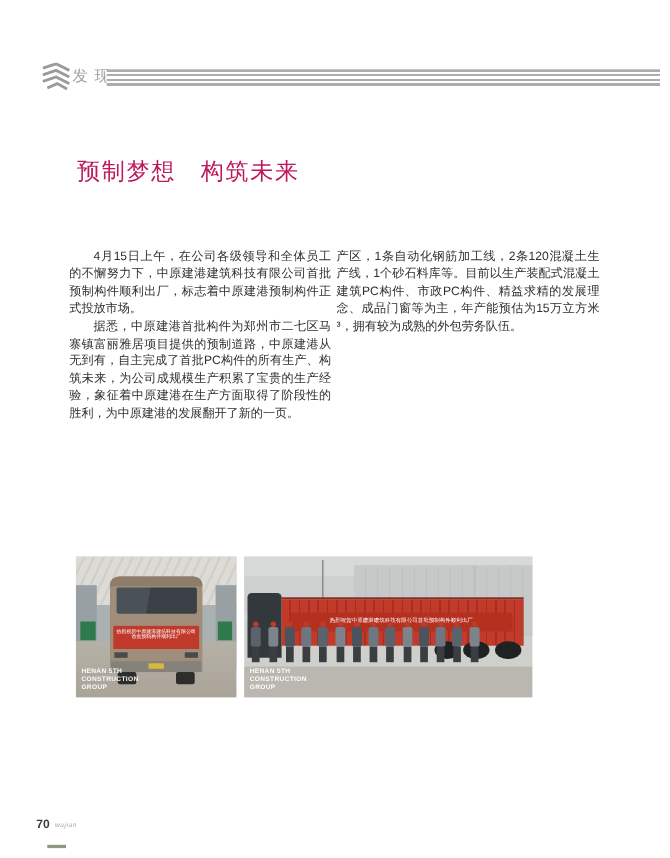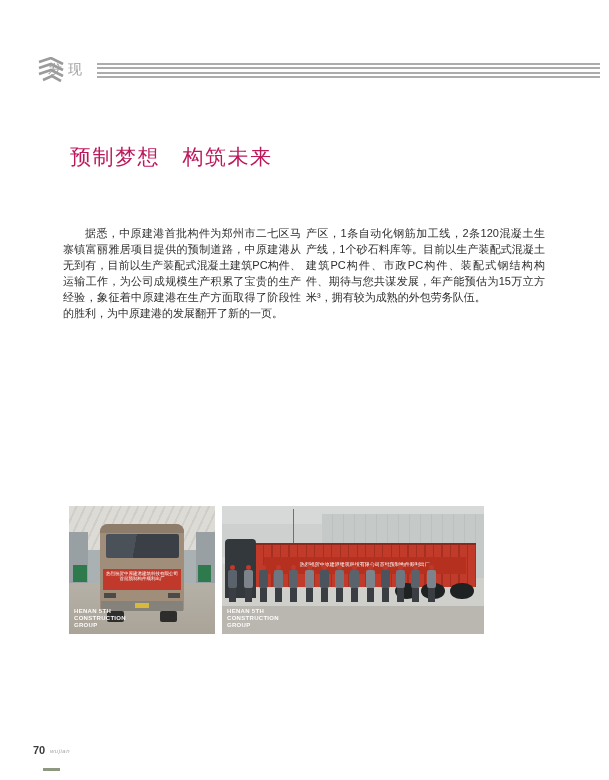--- a/index.html
+++ b/index.html
@@ -2,21 +2,21 @@
 <html><head>
 <meta charset="utf-8">
 <style>
   html,body{margin:0;padding:0;background:#ffffff;}
   .page{position:relative;width:609px;height:780px;background:#ffffff;overflow:hidden;
         font-family:"Liberation Sans","DejaVu Sans",sans-serif;}
   .abs{position:absolute;}
 
   
   .logo-chevrons{left:38px;top:57px;width:26px;height:30px;}
-  .section-label{left:48px;top:61px;font-size:14px;color:#9f9f9f;letter-spacing:6px;}
+  .section-label{left:66px;top:61px;font-size:14px;color:#9f9f9f;letter-spacing:6px;}
   .header-stripes{left:97px;top:63px;width:503px;height:16px;
     background:repeating-linear-gradient(to bottom,#acacac 0 2.2px,#ffffff 2.2px 4.3px);}
 
   
   .title-block{left:70px;top:141px;width:480px;color:#be185d;}
   .title-line{font-size:21px;line-height:31px;font-weight:500;letter-spacing:1.5px;}
 
   
   .col{top:226px;width:238px;font-size:11px;line-height:15.9px;color:#2e2e2e;
        text-align:justify;text-justify:inter-ideograph;}
@@ -94,24 +94,25 @@
     <path d="M5 23 L14 19 L23 24"></path>
   </svg>
   <div class="abs section-label">发现</div>
   <div class="abs header-stripes"></div>
 
   <div class="abs title-block">
     <div class="title-line">预制梦想　构筑未来</div>
   </div>
 
   <div class="abs col col-left">
-    <p class="indent">据悉，中原建港首批构件为郑州市二七区马寨镇富丽雅居项目提供的预制道路，中原建港从无到有，目前以生产装配式混凝土建筑PC构件、运输工作，为公司成规模生产积累了宝贵的生产经验，象征着中原建港在生产方面取得了阶段性的胜利，为中原建港的发展翻开了新的一页。</p>
+    <p class="indent">4月15日上午，在公司各级领导和全体员工的不懈努力下，中原建港建筑科技有限公司首批预制构件顺利出厂，标志着中原建港预制构件正式投放市场。</p>
+    <p class="indent">据悉，中原建港首批构件为郑州市二七区马寨镇富丽雅居项目提供的预制道路，中原建港从无到有，自主完成了首批PC构件的所有生产、构筑未来，为公司成规模生产积累了宝贵的生产经验，象征着中原建港在生产方面取得了阶段性的胜利，为中原建港的发展翻开了新的一页。</p>
   </div>
   <div class="abs col col-right">
-    <p>产区，1条自动化钢筋加工线，2条120混凝土生产线，1个砂石料库等。目前以生产装配式混凝土建筑PC构件、市政PC构件、装配式钢结构构件、期待与您共谋发展，年产能预估为15万立方米³，拥有较为成熟的外包劳务队伍。</p>
+    <p>产区，1条自动化钢筋加工线，2条120混凝土生产线，1个砂石料库等。目前以生产装配式混凝土建筑PC构件、市政PC构件、精益求精的发展理念、成品门窗等为主，年产能预估为15万立方米³，拥有较为成熟的外包劳务队伍。</p>
   </div>
 
   <div class="abs photo photo-left">
     <div class="abs pl-ceiling"></div>
     <div class="abs pl-wall"></div>
     <div class="abs pl-sideL"></div>
     <div class="abs pl-sideR"></div>
     <div class="abs pl-greenL"></div>
     <div class="abs pl-greenR"></div>
     <div class="abs pl-floor"></div>

